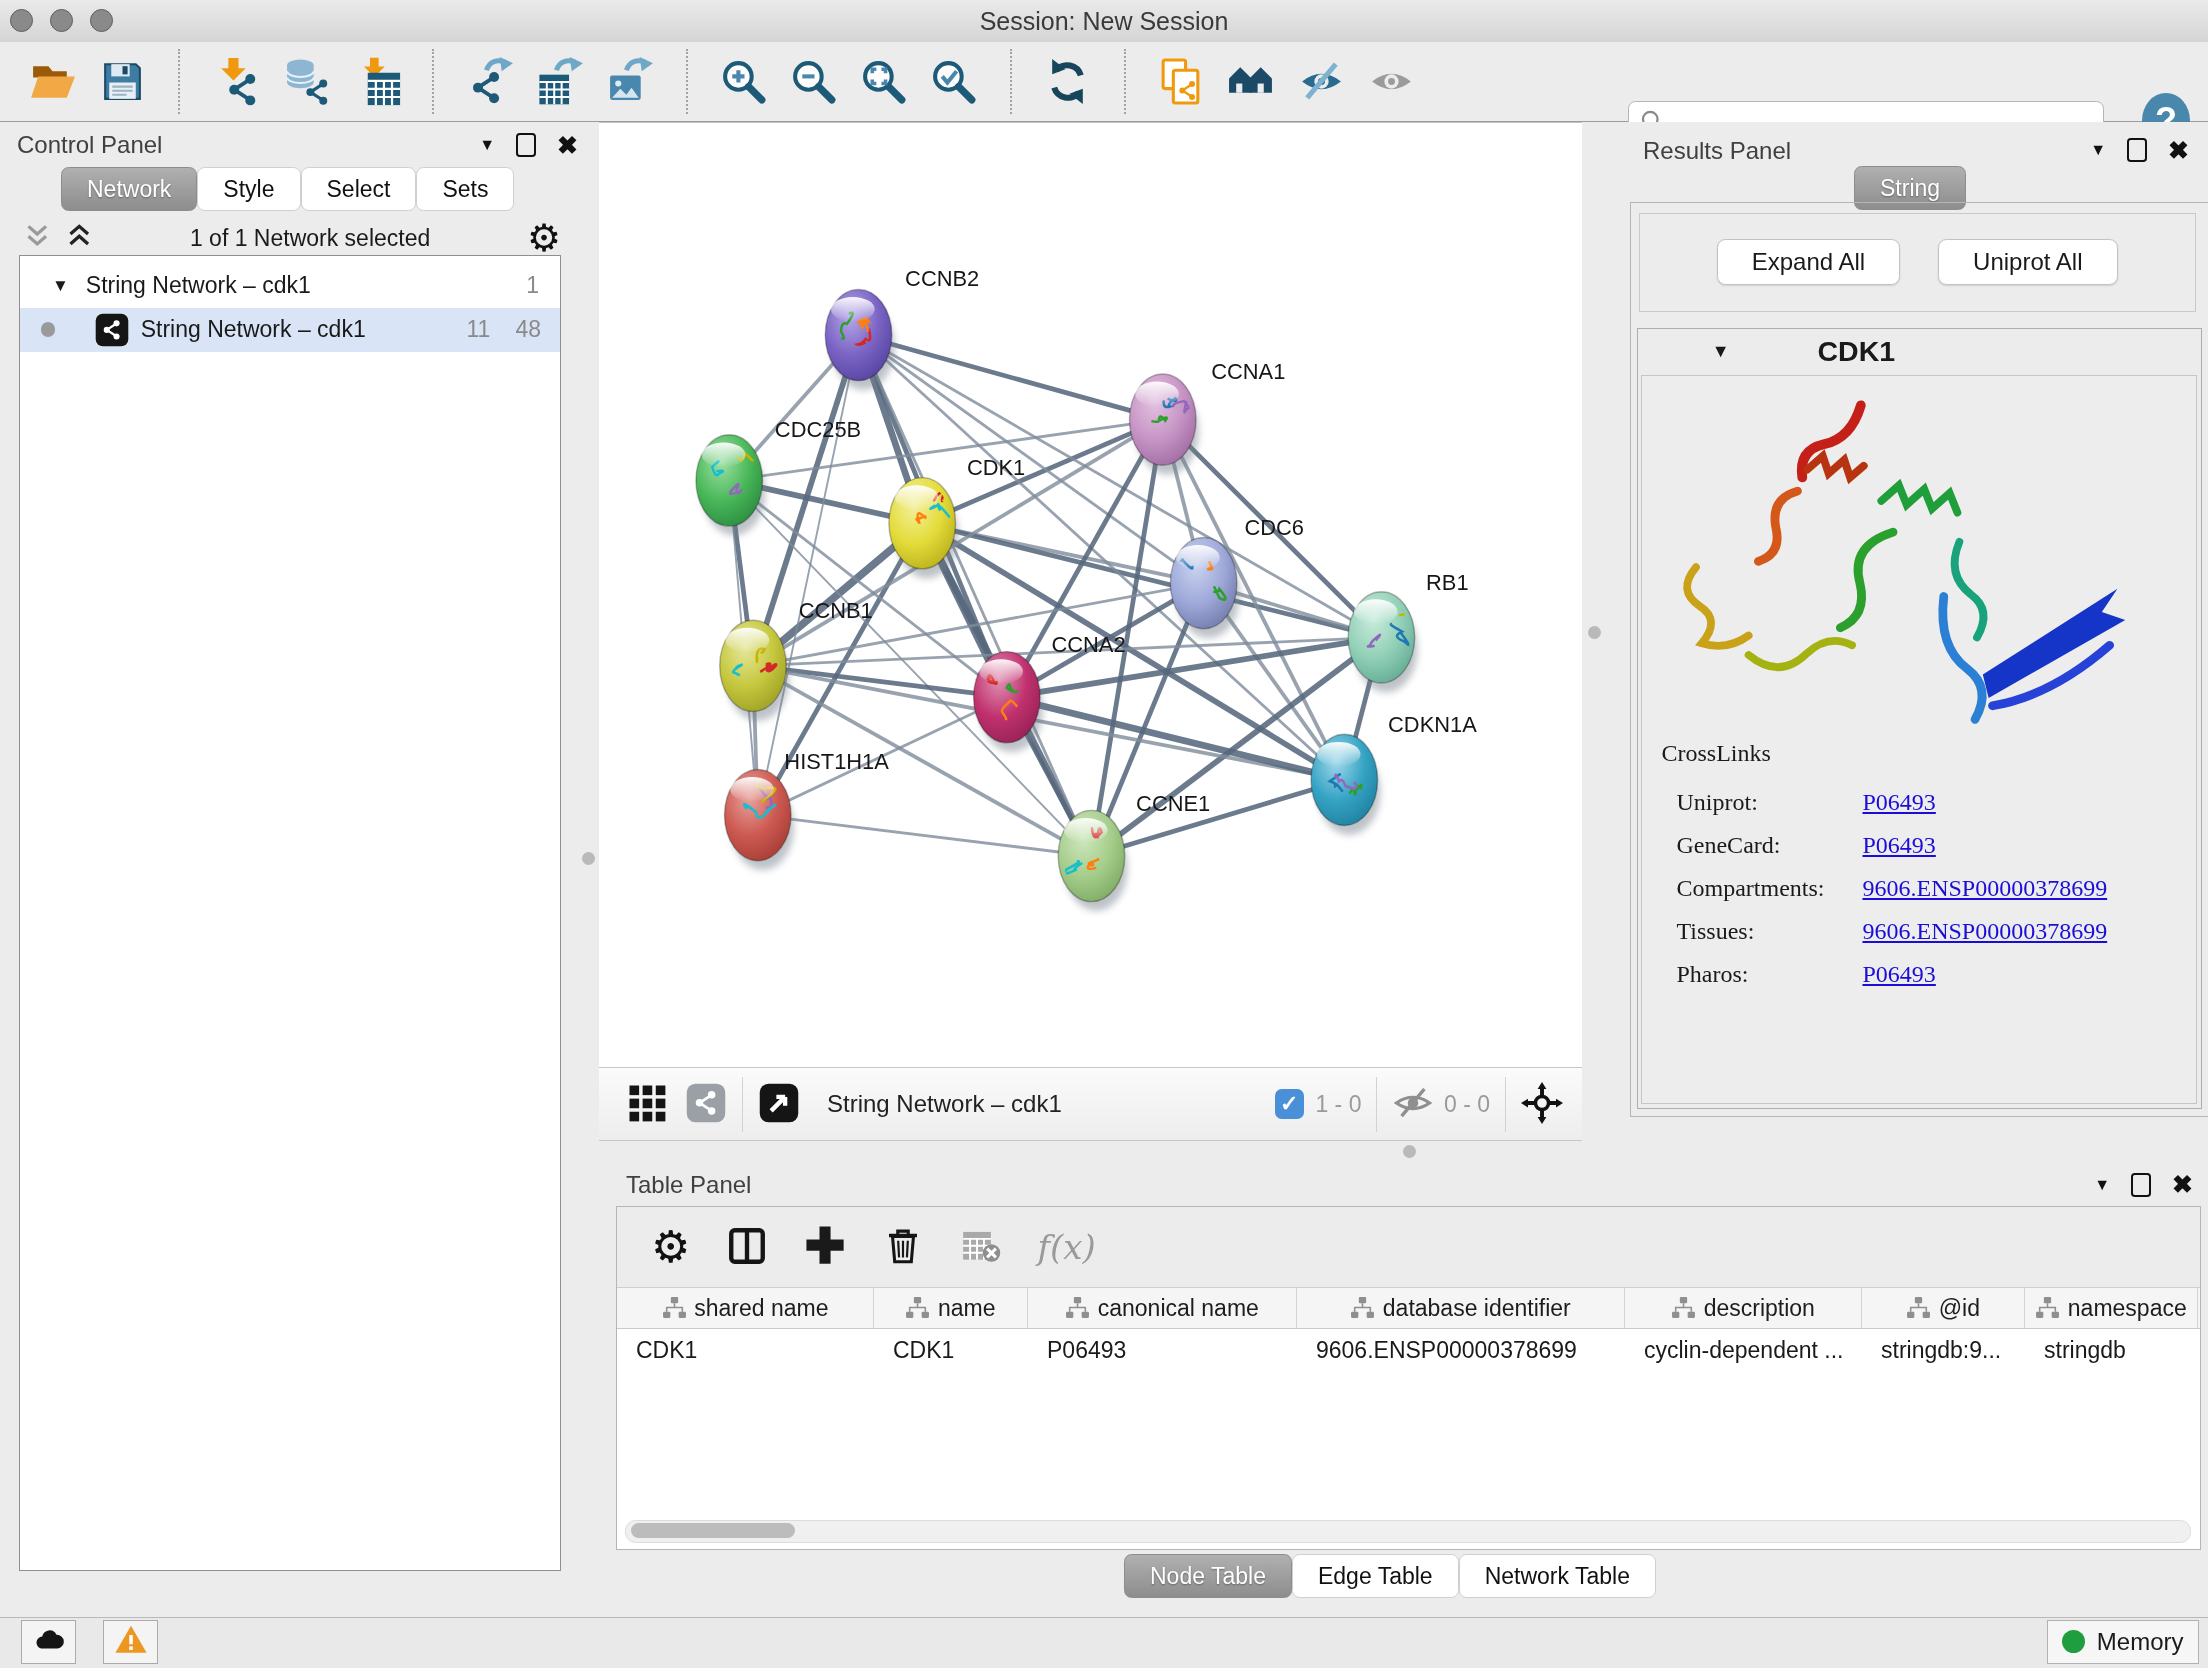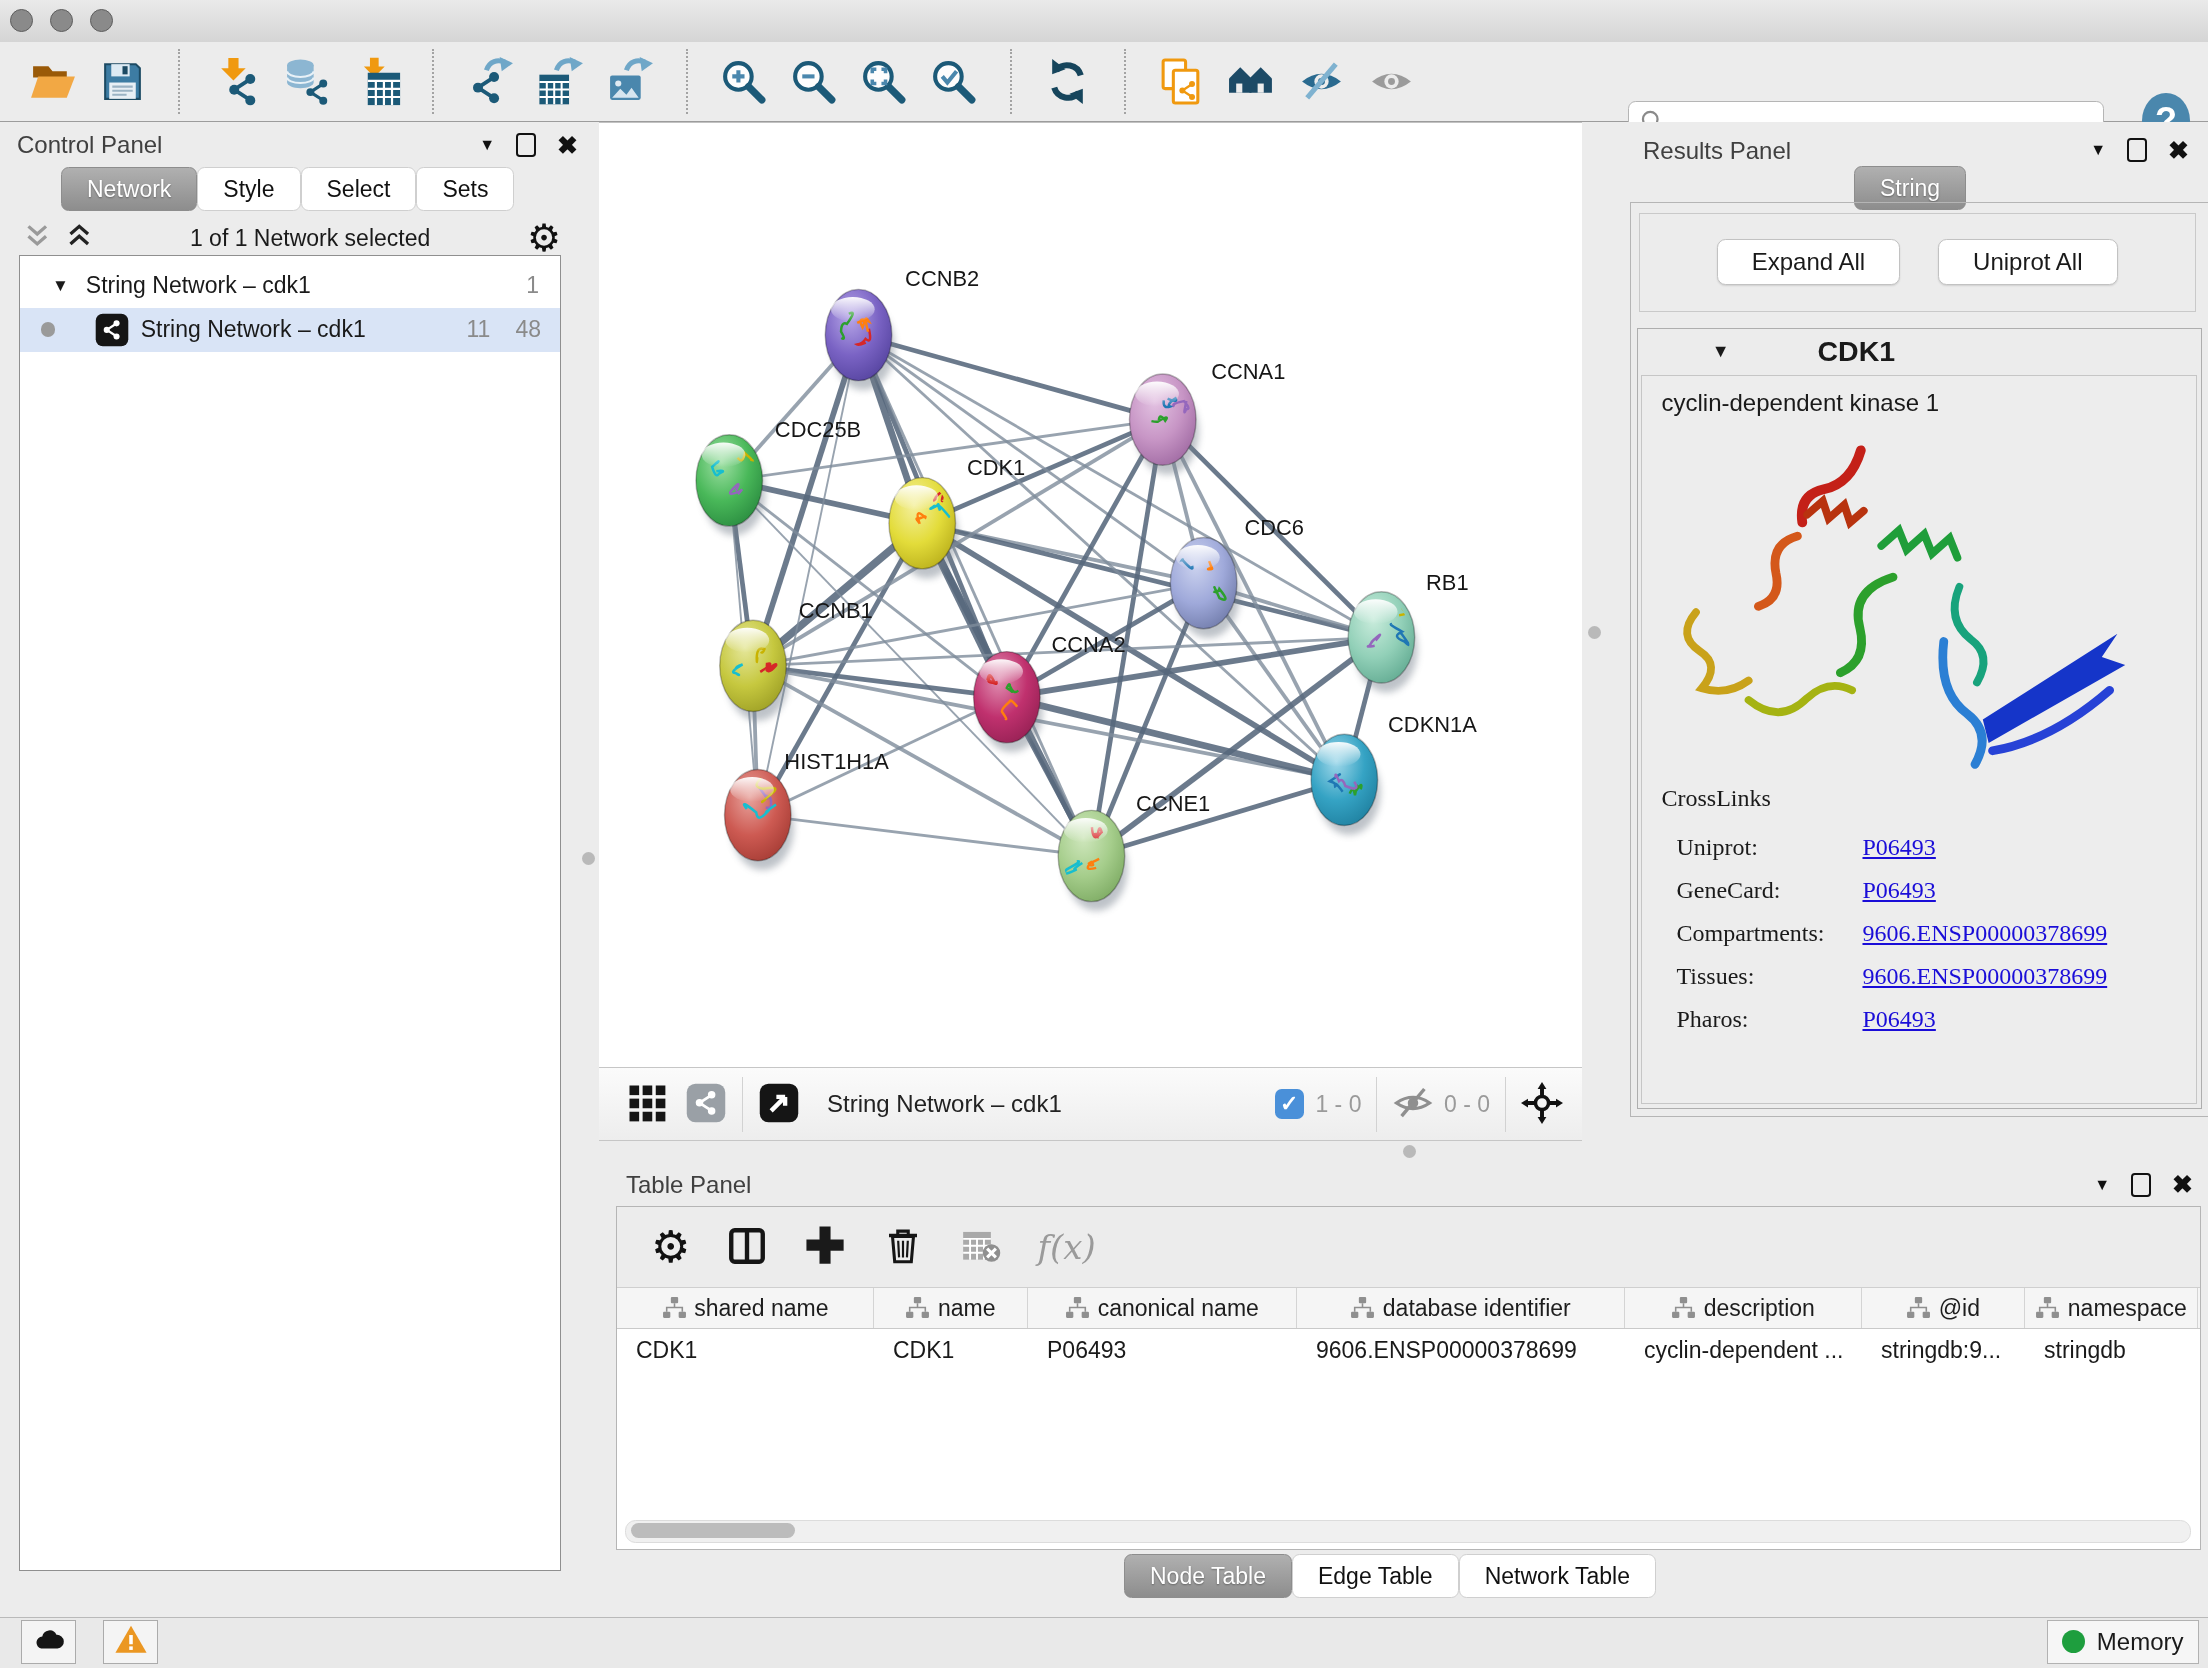--- a/index.html
+++ b/index.html
@@ -104,20 +104,21 @@
 </style>
 </head>
 <body>
 
 <div class="a titlebar">
   <div class="a lights">
     <div class="light"></div>
     <div class="light"></div>
     <div class="light"></div>
   </div>
+  <div class="a wintitle">Session: New Session</div>
 </div>
 
 <div class="a toolbar">
   <div id="tb-icons">
       <div class="tbicon">
         <svg viewBox="0 0 48 48">
           <path d="M5 9 h15 l4 5 h14 v6 H5z" fill="#9a5a08"></path>
           <path d="M3 40 L10 19 h36 L38 40z" fill="#f2a844"></path>
         </svg>
       </div>
@@ -679,21 +680,20 @@
     <div class="rp-btnbox" id="rp-buttons">
         <div class="rp-btn">Expand All</div>
         <div class="rp-btn">Uniprot All</div>
       </div>
     <div class="rp-section">
       <div class="rp-sec-head">
         <span class="rp-sec-caret">▼</span>
         <span class="rp-gene">CDK1</span>
       </div>
       <div class="rp-inner">
-        <div class="rp-desc">cyclin-dependent kinase 1</div>
         <div id="ribbon"><svg width="533" height="361" viewBox="0 0 520 370">
               <path d="M205 30 q-10 34 -38 40 q-26 6 -22 34" fill="none" stroke="#c42018" stroke-width="10" stroke-linecap="round"></path>
               <path d="M150 96 l16 -14 6 18 16 -14 6 18 14 -12" fill="none" stroke="#b8330f" stroke-width="8" stroke-linecap="round"></path>
               <path d="M140 118 q-28 8 -22 38 q6 26 -18 34" fill="none" stroke="#d4581a" stroke-width="9" stroke-linecap="round"></path>
               <path d="M36 196 q-20 24 4 40 q22 14 2 38 q26 8 48 -8" fill="none" stroke="#c9a21a" stroke-width="8" stroke-linecap="round"></path>
               <path d="M90 286 q32 26 60 -2 q22 -20 46 -8" fill="none" stroke="#a5b312" stroke-width="8" stroke-linecap="round"></path>
               <path d="M226 128 l18 -16 8 20 18 -16 8 20 18 -16 8 20" fill="none" stroke="#1f9e3a" stroke-width="8" stroke-linecap="round"></path>
               <path d="M238 160 q-44 14 -34 52 q8 34 -20 46" fill="none" stroke="#2ca02c" stroke-width="9" stroke-linecap="round"></path>
               <path d="M306 170 q-14 34 12 54 q22 16 6 44" fill="none" stroke="#18a37c" stroke-width="8" stroke-linecap="round"></path>
               <path d="M290 226 q-6 52 24 74 q26 20 8 52" fill="none" stroke="#2b7fd4" stroke-width="9" stroke-linecap="round"></path>

